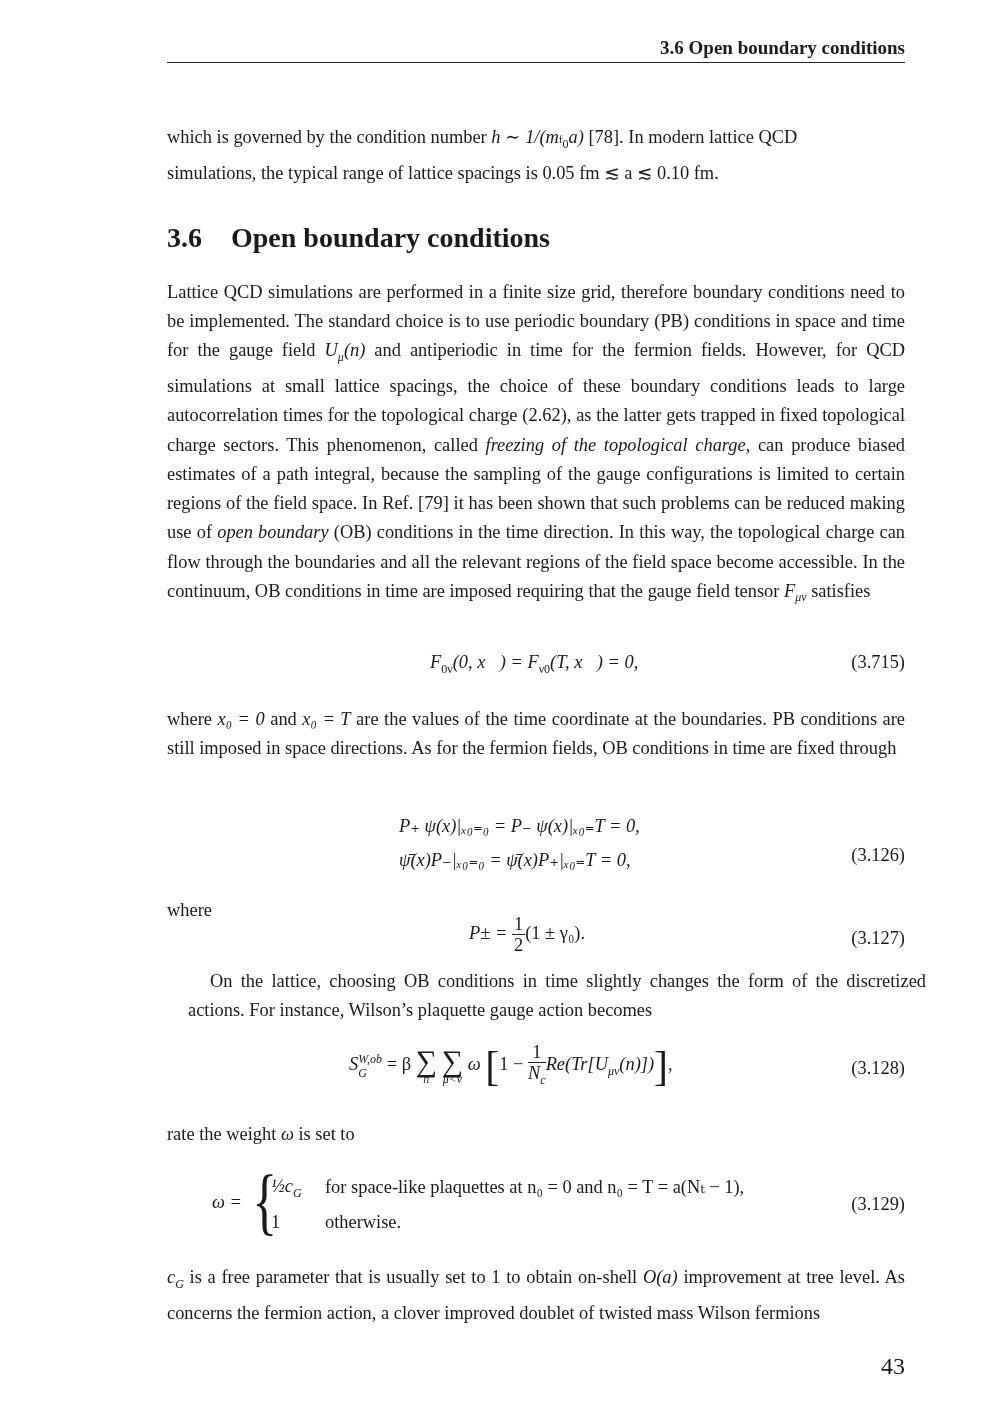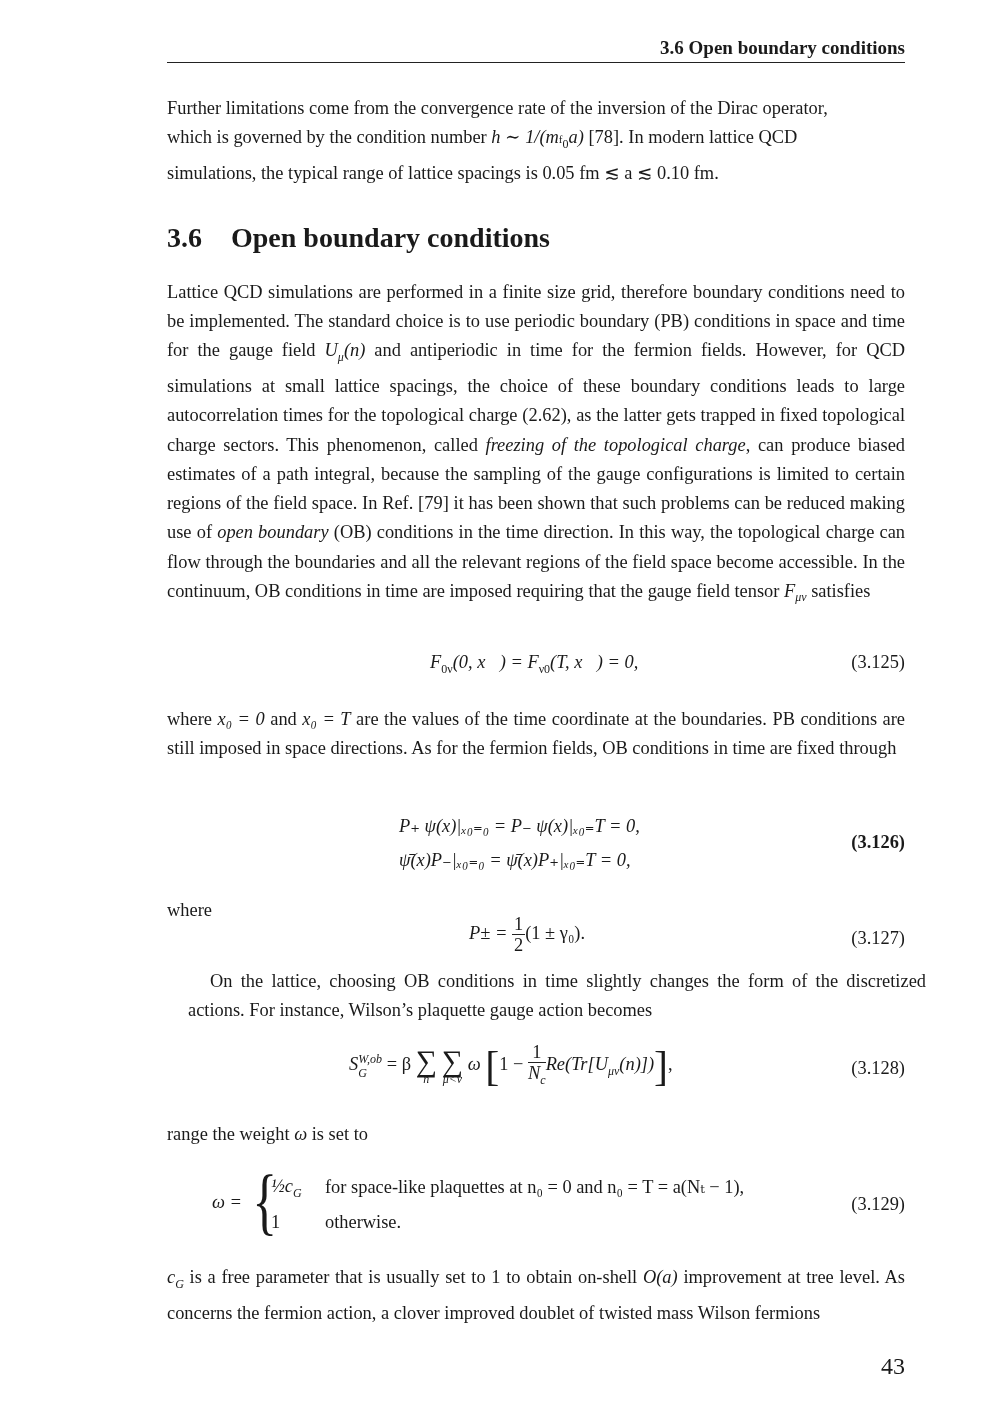--- a/index.html
+++ b/index.html
@@ -32,48 +32,48 @@
 </head>
 <body>
 
 <div class="page">
 
   <div class="header">
     <span>3.6 Open boundary conditions</span>
   </div>
 
   <div class="para" style="top:94px;">
-    <span>Further limitations come from the convergence rate of the inversion of the Dirac operator,</span><br>
+    <br>
     <span>which is governed by the condition number </span><i>h ∼ 1/(m</i><sub><sup style="font-size:11px">f</sup>0</sub><i>a)</i><span> [78].  In modern lattice QCD</span><br>
     <span>simulations, the typical range of lattice spacings is 0.05 fm ≲ a ≲ 0.10 fm.</span>
   </div>
 
   <div class="sec-title">
     <span class="num">3.6</span><span>Open boundary conditions</span>
   </div>
 
   <div class="para" style="top:278px;">
     <span>Lattice QCD simulations are performed in a finite size grid, therefore boundary conditions need to be implemented. The standard choice is to use periodic boundary (PB) conditions in space and time for the gauge field </span><i>U</i><sub><i>μ</i></sub><i>(n)</i><span> and antiperiodic in time for the fermion fields. However, for QCD simulations at small lattice spacings, the choice of these boundary conditions leads to large autocorrelation times for the topological charge (2.62), as the latter gets trapped in fixed topological charge sectors. This phenomenon, called </span><i>freezing of the topological charge</i><span>, can produce biased estimates of a path integral, because the sampling of the gauge configurations is limited to certain regions of the field space. In Ref. [79] it has been shown that such problems can be reduced making use of </span><i>open boundary</i><span> (OB) conditions in the time direction. In this way, the topological charge can flow through the boundaries and all the relevant regions of the field space become accessible. In the continuum, OB conditions in time are imposed requiring that the gauge field tensor </span><i>F</i><sub><i>μν</i></sub><span> satisfies</span>
   </div>
 
   <div class="eq" style="top:652px; height:30px;">
     <span class="body" style="left:263px;">
       <i>F</i><sub><span>0ν</span></sub><i>(0, x⃗) = </i><i>F</i><sub><span>ν0</span></sub><i>(T, x⃗) = 0,</i>
     </span>
-    <span class="num">(3.125)</span>
+    <span class="num">(3.715)</span>
   </div>
 
   <div class="para" style="top:705px;">
     <span>where </span><i>x₀ = 0</i><span> and </span><i>x₀ = T</i><span> are the values of the time coordinate at the boundaries. PB conditions are still imposed in space directions. As for the fermion fields, OB conditions in time are fixed through</span>
   </div>
 
   <div class="eq" style="top:815px; height:64px;">
     <span class="body" style="left:232px; top:0;text-align:right;"><i>P₊ ψ(x)|ₓ₀₌₀ = P₋ ψ(x)|ₓ₀₌T = 0,</i></span>
     <span class="body" style="left:232px; top:34px;"><i>ψ̄(x)P₋|ₓ₀₌₀ = ψ̄(x)P₊|ₓ₀₌T = 0,</i></span>
-    <span class="num" style="top:17px;font-weight:bold;">(3.126)</span>
+    <span class="num" style="top:30px;">(3.126)</span>
   </div>
 
   <div class="para" style="top:896px;">where</div>
 
   <div class="eq" style="top:914px; height:50px;">
     <span class="body" style="left:302px; top:0;">
       <i>P± = </i><span class="frac"><span class="top">1</span><span>2</span></span><span>(1 ± γ₀).</span>
     </span>
     <span class="num" style="top:14px;">(3.127)</span>
   </div>
@@ -85,21 +85,21 @@
       <i>S</i><span style="display:inline-block; vertical-align:middle; line-height:14px;"><sup style="display:block;"><i>W,ob</i></sup><sub style="display:block;"><i>G</i></sub></span><span> = β</span>
       <span class="sumcol"><span class="bigsum">∑</span><span class="sub">n</span></span>
       <span class="sumcol"><span class="bigsum">∑</span><span class="sub">μ&lt;ν</span></span>
       <i>ω</i>
       <span class="brk">[</span><span>1 − </span><span class="frac"><span class="top">1</span><span><i>N</i><sub><i>c</i></sub></span></span><i>Re(Tr[U</i><sub><i>μν</i></sub><i>(n)])</i><span class="brk">]</span><span>,</span>
     </span>
     <span class="num" style="top:16px;text-align:right;">(3.128)</span>
   </div>
 
   <div class="para" style="top:1120px;">
-    <span>range the weight </span><i>ω</i><span> is set to</span>
+    <span>rate the weight </span><i>ω</i><span> is set to</span>
   </div>
 
   <div class="eq" style="top:1168px; height:76px;">
     <span class="body" style="left:45px; top:24px;"><i>ω =</i></span>
     <span class="brace" style="left:80px; top:-4px;">{</span>
     <span class="body" style="left:104px; top:8px;"><i>½c</i><sub><i>G</i></sub></span>
     <span class="body" style="left:158px; top:8px;"><span>for space-like plaquettes at n₀ = 0 and n₀ = T = a(Nₜ − 1),</span></span>
     <span class="body" style="left:104px; top:44px;"><span>1</span></span>
     <span class="body" style="left:158px; top:44px;"><span>otherwise.</span></span>
     <span class="num" style="top:26px;">(3.129)</span>

